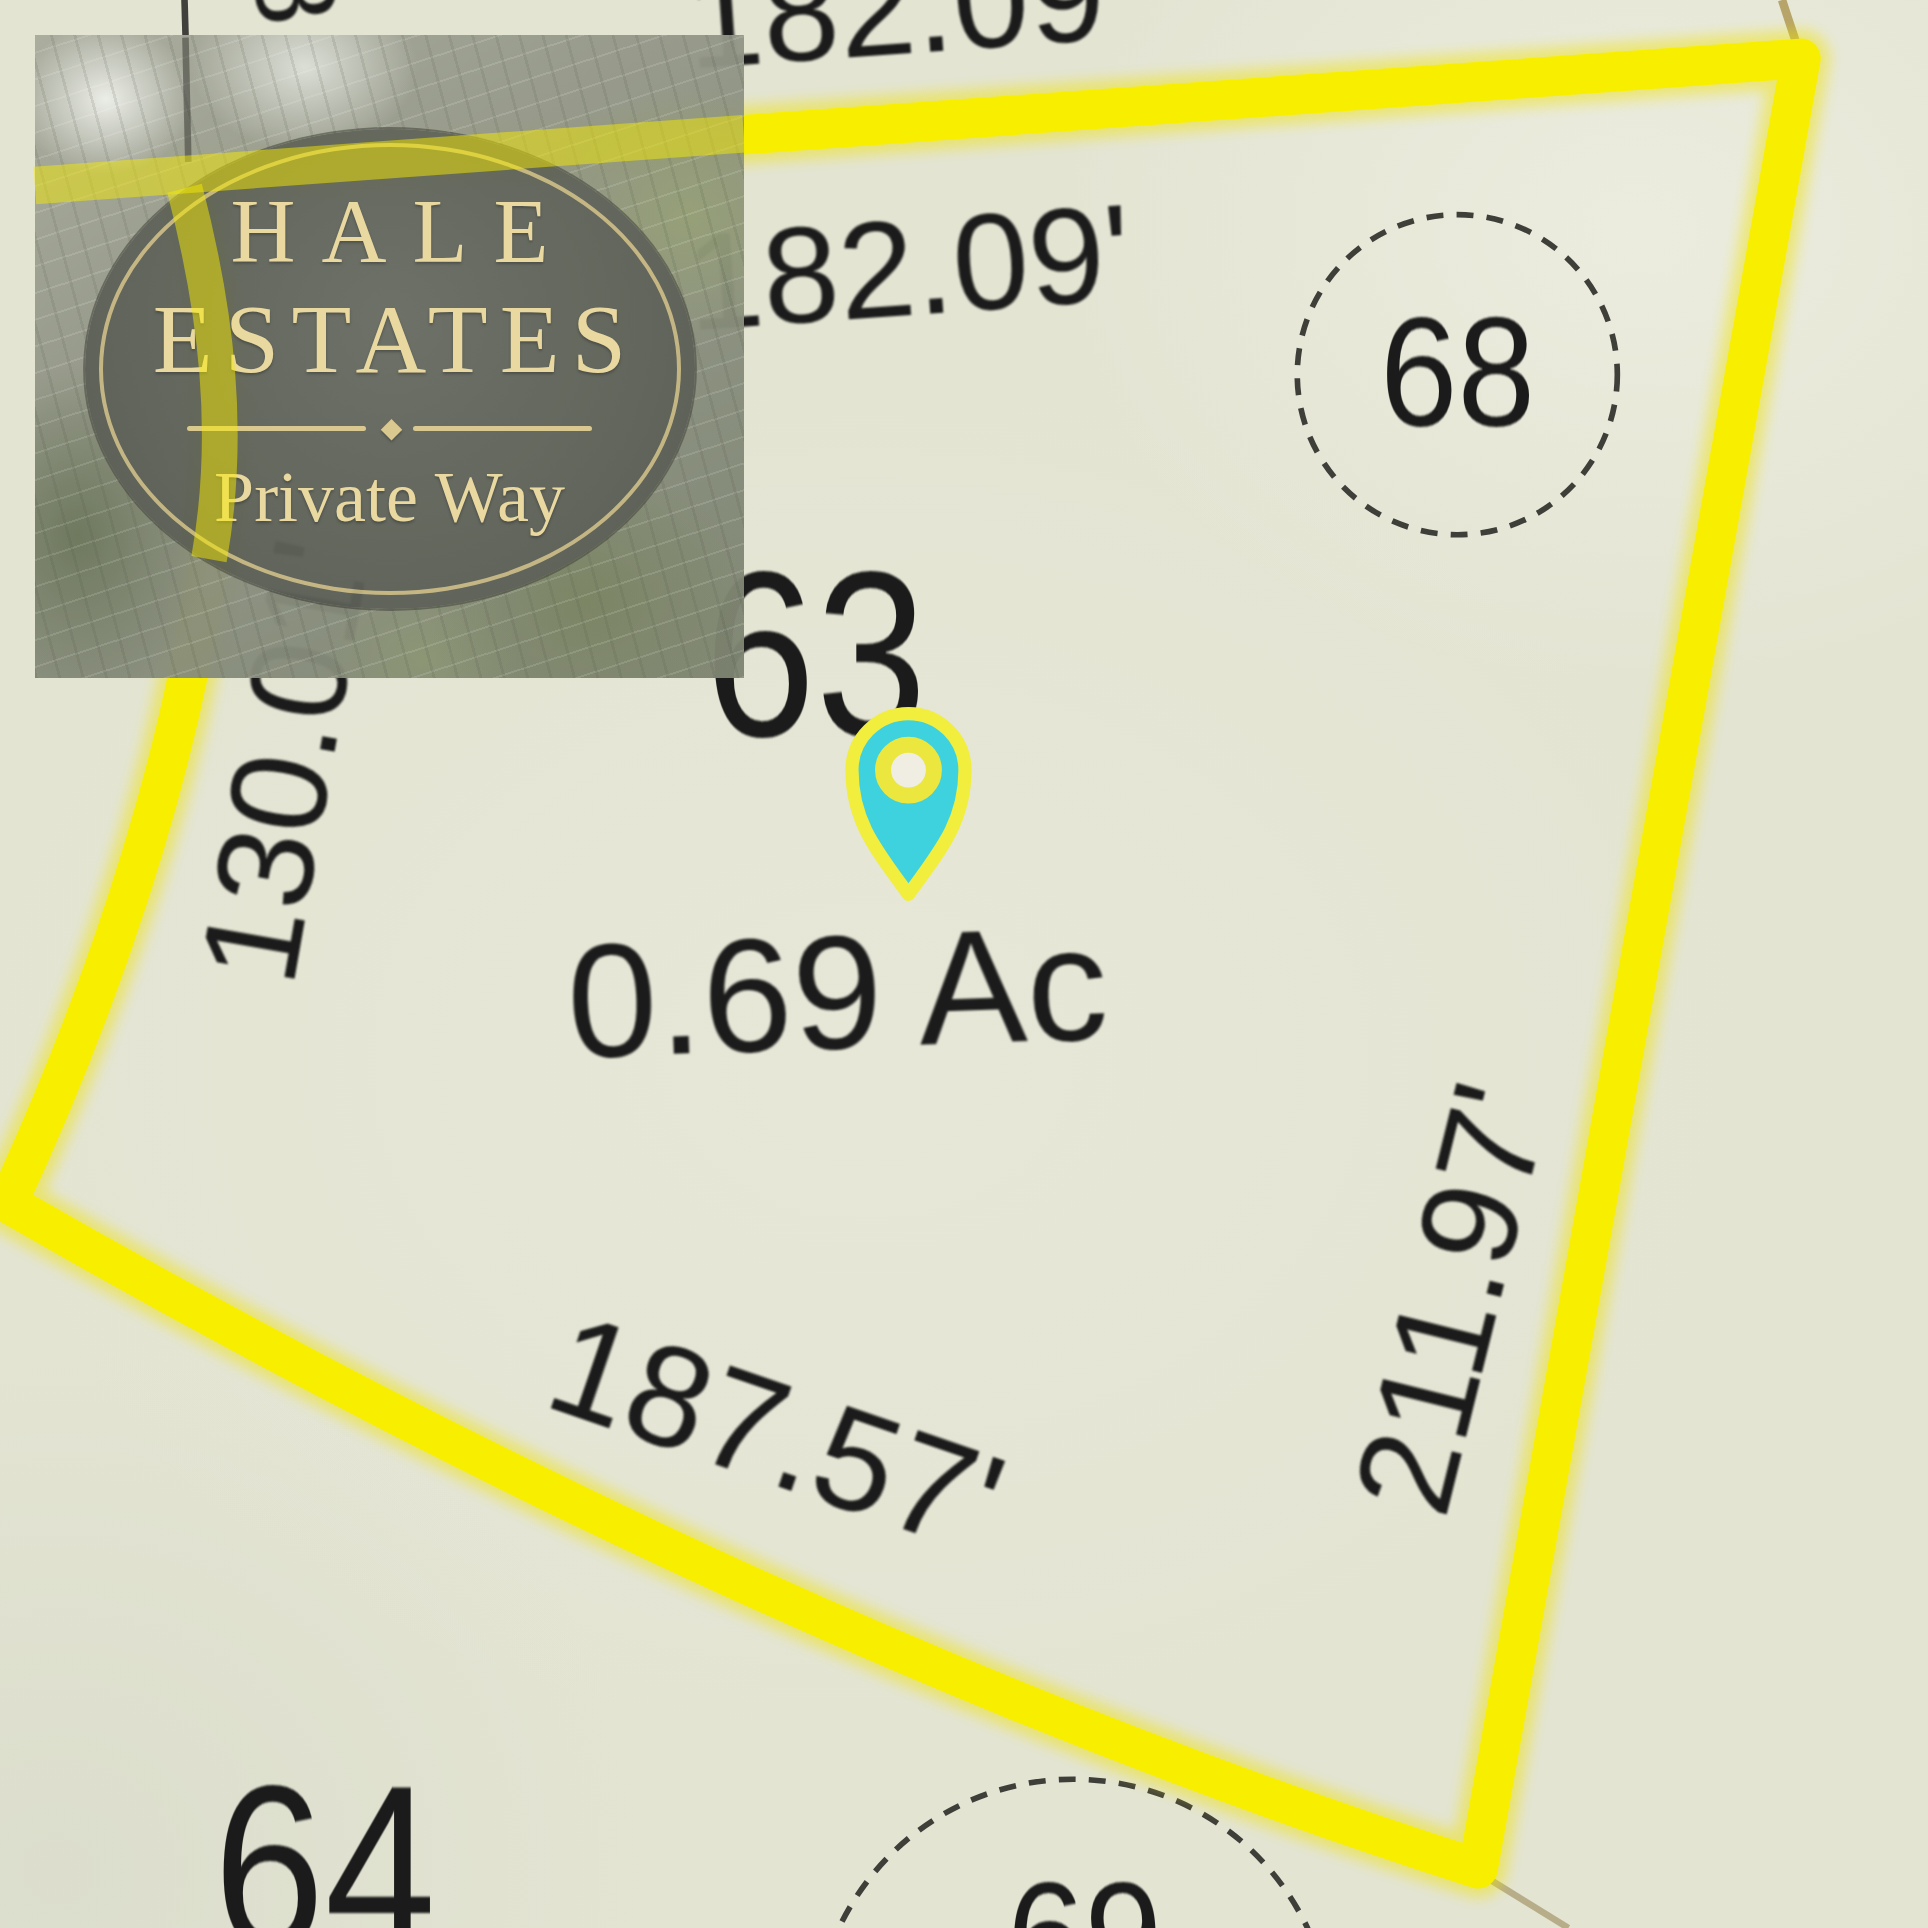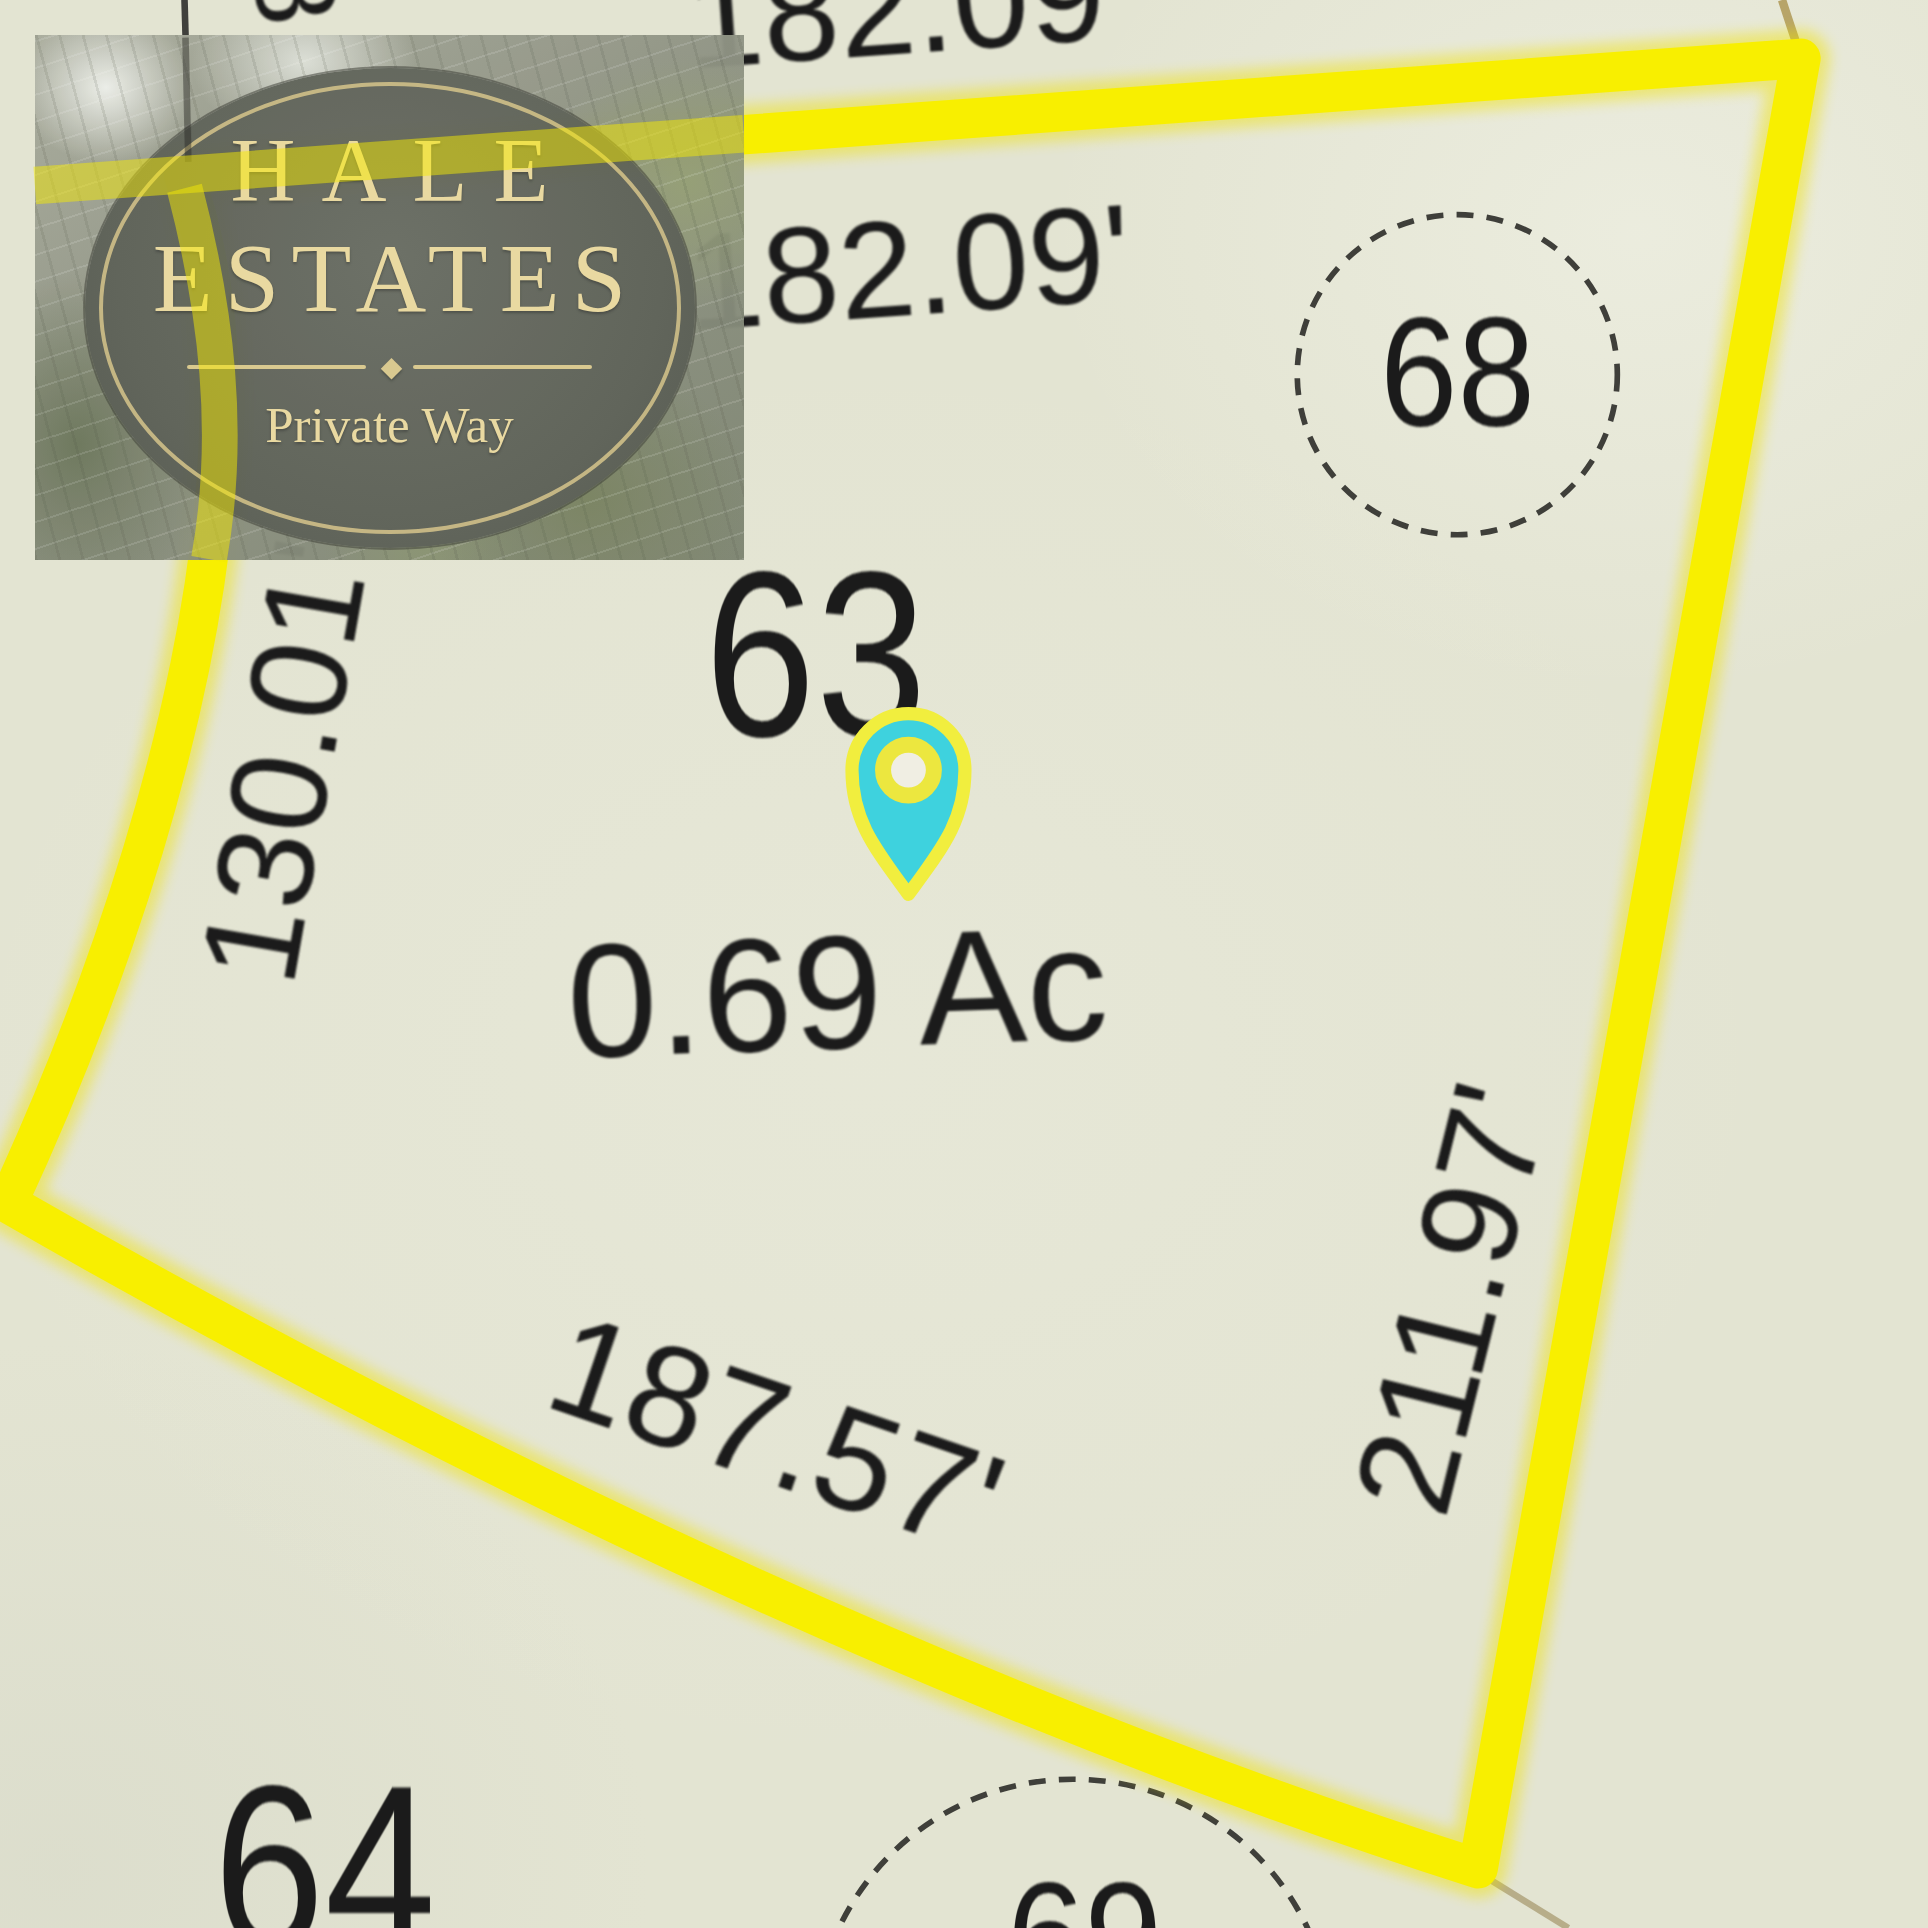--- a/index.html
+++ b/index.html
@@ -27,21 +27,21 @@
   .d-bottom  {left:544px; top:1362px; font-size:143px; transform:rotate(19deg);}
   .d-area    {left:567px; top:911px;  font-size:162px; transform:rotate(-2deg);}
   .d-lot     {left:685px; top:537px;  font-size:235px; transform:scaleX(.85);}
   .d-lot64   {left:194px; top:1751px; font-size:235px; transform:scaleX(.85);}
   .d-lot68   {left:1371px;top:294px;  font-size:155px; width:173px;text-align:center; transform:scaleX(.9);}
   .d-lot69   {left:998px;top:1859px; font-size:155px; width:173px;text-align:center; transform:scaleX(.9);}
   .d-part8   {left:263px; top:-64px;  font-size:113px; transform:rotate(82deg);}
 
   
   .logo{
-    position:absolute;left:35px;top:35px;width:709px;height:525px;z-index:4;
+    position:absolute;left:35px;top:35px;width:709px;height:643px;z-index:4;
     opacity:.96;overflow:hidden;
     background-color:#8f9384;
     background-image:
       repeating-linear-gradient(75deg, rgba(70,75,60,.13) 0 2.8px, transparent 2.8px 22.6px),
       repeating-linear-gradient(-18deg, rgba(255,255,255,.12) 0 1.9px, transparent 1.9px 25.4px),
       radial-gradient(141px 122px at 10% 10%, rgba(240,242,237,.95), transparent 62%),
       radial-gradient(188px 141px at 38% 5%, rgba(226,229,221,.9), transparent 60%),
       radial-gradient(226px 198px at 92% 28%, rgba(148,160,114,.85), transparent 65%),
       radial-gradient(264px 226px at 78% 88%, rgba(118,129,92,.85), transparent 62%),
       radial-gradient(207px 264px at 6% 78%, rgba(103,114,86,.9), transparent 65%),
@@ -62,21 +62,21 @@
     position:absolute;inset:0;display:flex;flex-direction:column;
     align-items:center;justify-content:flex-start;padding-top:58px;
     font-family:"Liberation Serif", serif;color:#ead9a0;
     text-shadow:0 1.9px 2.8px rgba(0,0,0,.28);
   }
   .sign-l1{font-size:90px;letter-spacing:26px;text-indent:26px;line-height:1;}
   .sign-l2{font-size:98px;letter-spacing:12.2px;text-indent:12.2px;line-height:1;margin-top:13px;}
   .sign-div{display:flex;align-items:center;gap:15px;width:405px;margin-top:26px;}
   .sign-div .bar{flex:1;height:4.7px;background:#d9c88e;border-radius:2.8px;}
   .sign-div .motif{font-size:28px;color:#d9c88e;line-height:1;letter-spacing:-3.8px;}
-  .sign-l3{font-size:51px;line-height:1;margin-top:19px;}
+  .sign-l3{font-size:72px;line-height:1;margin-top:19px;}
 </style>
 </head>
 <body>
 
 <div class="stage">
 
   <svg class="layer1" width="1928" height="1928" viewBox="0 0 2048 2048">
     <defs>
       <filter id="glow">
           <feGaussianBlur stdDeviation="7"></feGaussianBlur>

